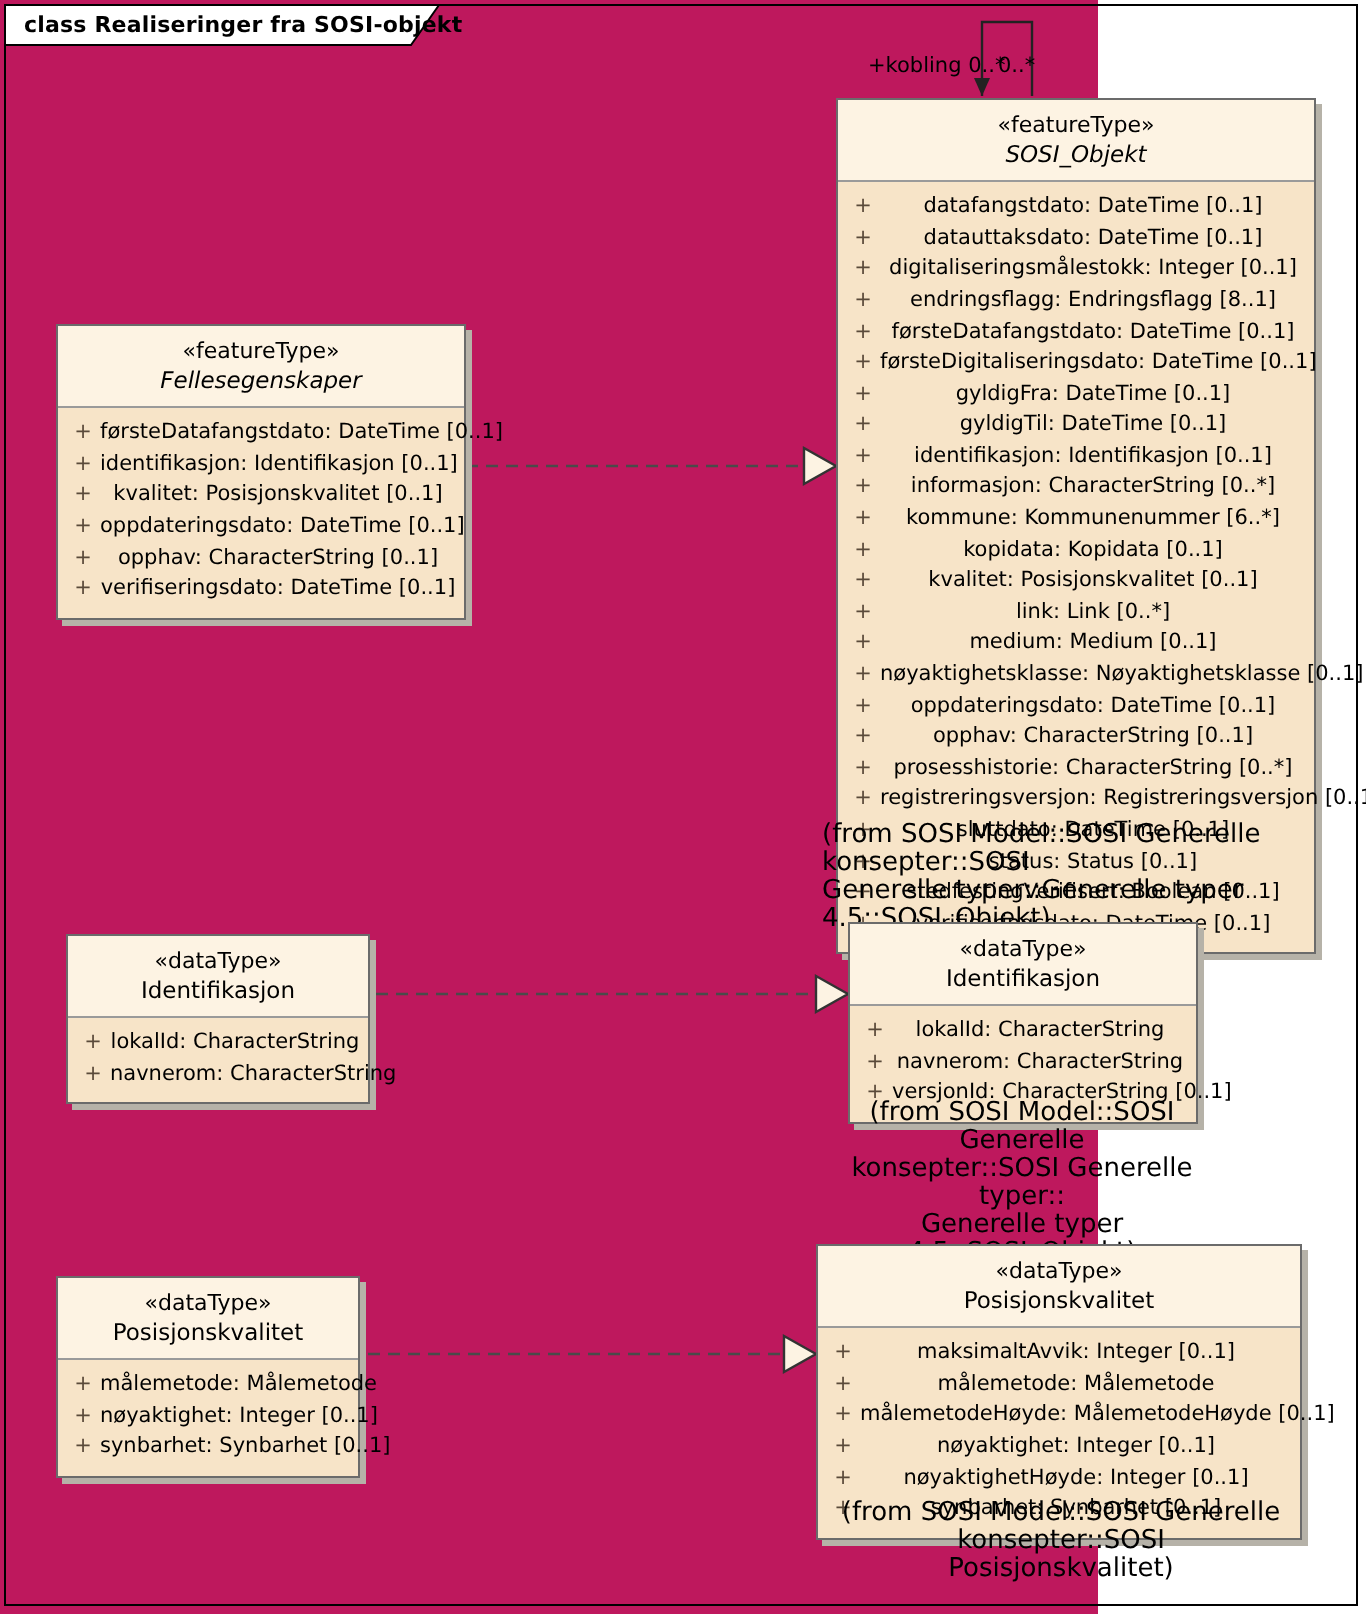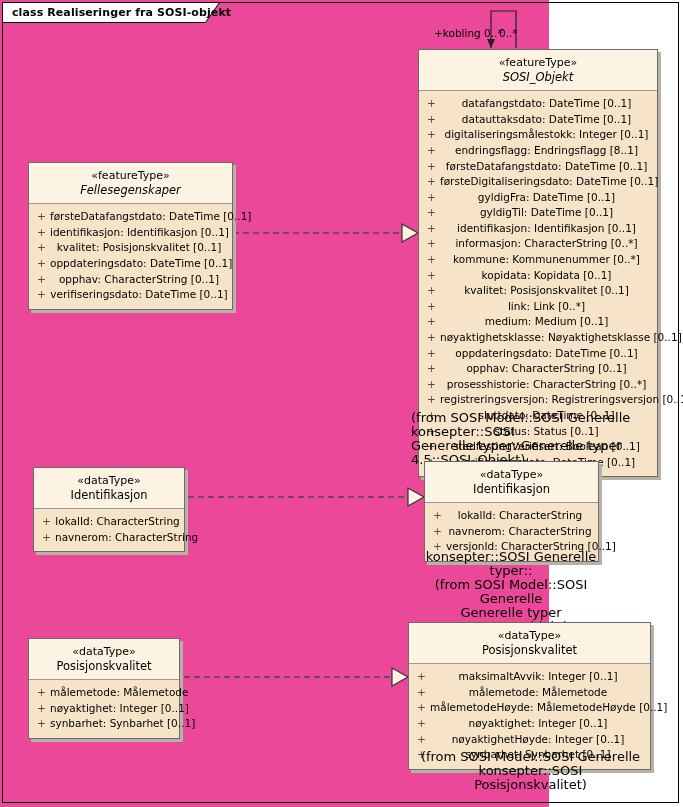--- a/index.html
+++ b/index.html
@@ -12,21 +12,21 @@
     height: 807px;
     font-family: "DejaVu Sans", "Liberation Sans", sans-serif;
     color: #000000;
     overflow: hidden;
   }
 
   #canvas {
     position: relative;
     width: 549px;
     height: 807px;
-    background: #ec4899;
+    background: #be185d;
   }
 
   
   #frame {
     position: absolute;
     left: 2px;
     top: 2px;
     width: 677px;
     height: 801px;
     border: 1px solid #000000;
@@ -197,21 +197,21 @@
       <div class="attr-row">
         <span class="attr-vis">+</span>
         <span class="attr-text">identifikasjon: Identifikasjon [0..1]</span>
       </div>
       <div class="attr-row">
         <span class="attr-vis">+</span>
         <span class="attr-text">informasjon: CharacterString [0..*]</span>
       </div>
       <div class="attr-row">
         <span class="attr-vis">+</span>
-        <span class="attr-text">kommune: Kommunenummer [0..*]</span>
+        <span class="attr-text">kommune: Kommunenummer [6..*]</span>
       </div>
       <div class="attr-row">
         <span class="attr-vis">+</span>
         <span class="attr-text">kopidata: Kopidata [0..1]</span>
       </div>
       <div class="attr-row">
         <span class="attr-vis">+</span>
         <span class="attr-text">kvalitet: Posisjonskvalitet [0..1]</span>
       </div>
       <div class="attr-row">
@@ -331,22 +331,22 @@
         <span class="attr-text">navnerom: CharacterString</span>
       </div>
       <div class="attr-row">
         <span class="attr-vis">+</span>
         <span class="attr-text">versjonId: CharacterString [0..1]</span>
       </div>
     </div>
   </div>
 
   <div class="from-caption center" style="left:405px; top:550px; width:212px;">
+    <div>(from SOSI Model::SOSI Generelle</div>
     <div>konsepter::SOSI Generelle typer::</div>
-    <div>(from SOSI Model::SOSI Generelle</div>
     <div>Generelle typer 4.5::SOSI_Objekt)</div>
   </div>
 
   <div class="uml-class" style="left:28px; top:638px; width:152px;">
     <div class="uml-header">
       <span class="stereotype">«dataType»</span>
       <span class="class-name">Posisjonskvalitet</span>
     </div>
     <div class="uml-attrs">
       <div class="attr-row">

